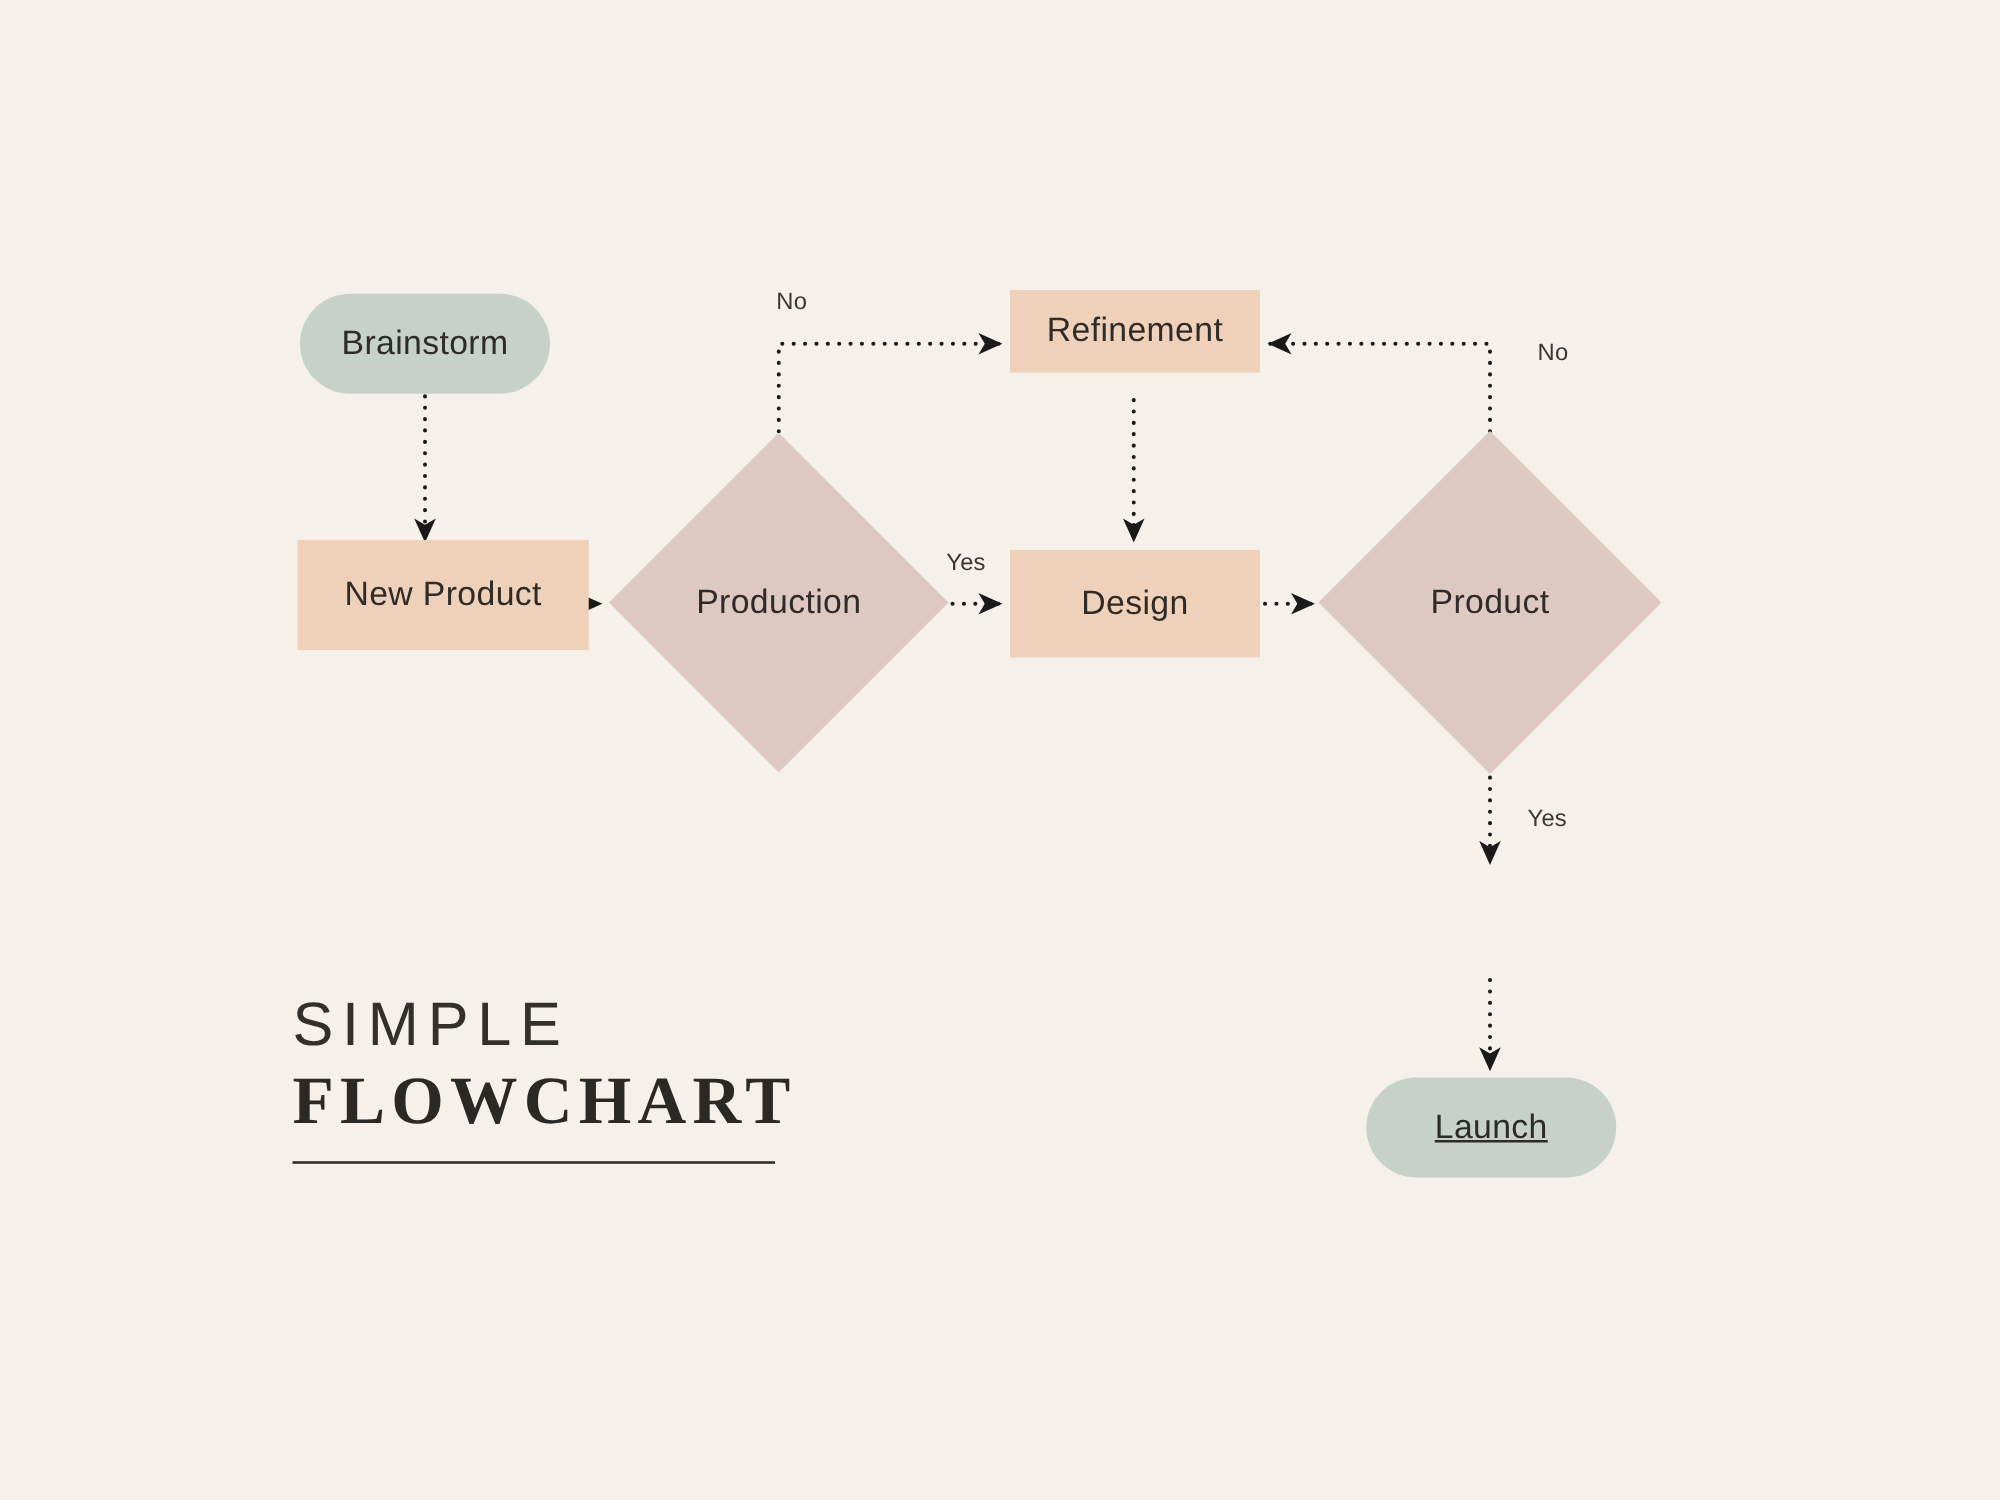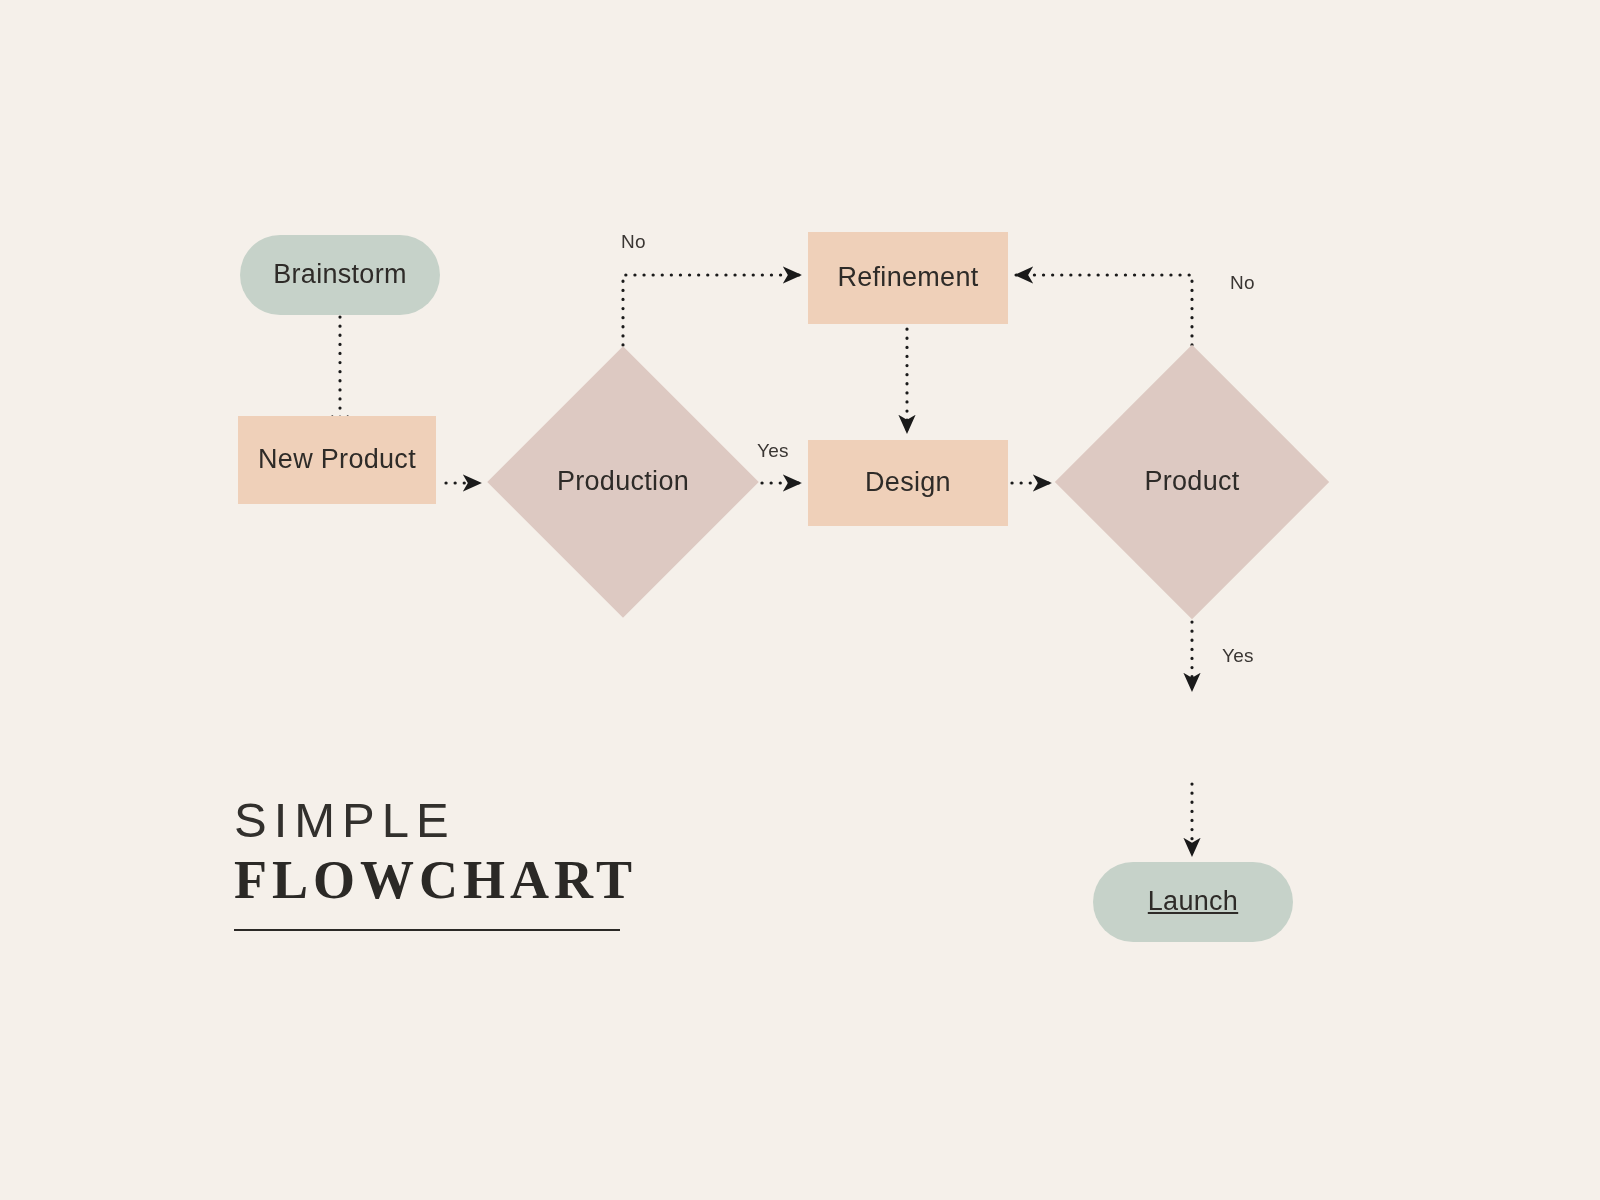--- a/index.html
+++ b/index.html
@@ -144,30 +144,30 @@
       <path d="M1192,622 L1192,690"></path>
 
       <path d="M1192,784 L1192,855"></path>
     </g>
   </svg>
 
   <div class="node node-pill" style="left:240px; top:235px; width:200px; height:80px;">
     <span>Brainstorm</span>
   </div>
 
-  <div class="node node-rect" style="left:238px; top:416px; width:198px; height:88px;">
+  <div class="node node-rect" style="left:238px; top:432px; width:233px; height:88px;">
     <span>New Product</span>
   </div>
 
   <div class="node node-diamond" style="left:527px; top:386px; width:192px; height:192px;">
     <span class="diamond-shape"></span>
     <span class="diamond-label">Production</span>
   </div>
 
-  <div class="node node-rect" style="left:808px; top:232px; width:200px; height:92px;">
+  <div class="node node-rect" style="left:808px; top:232px; width:200px; height:66px;">
     <span>Refinement</span>
   </div>
 
   <div class="node node-rect" style="left:808px; top:440px; width:200px; height:86px;">
     <span>Design</span>
   </div>
 
   <div class="node node-diamond" style="left:1095px; top:385px; width:194px; height:194px;">
     <span class="diamond-shape"></span>
     <span class="diamond-label">Product</span>

